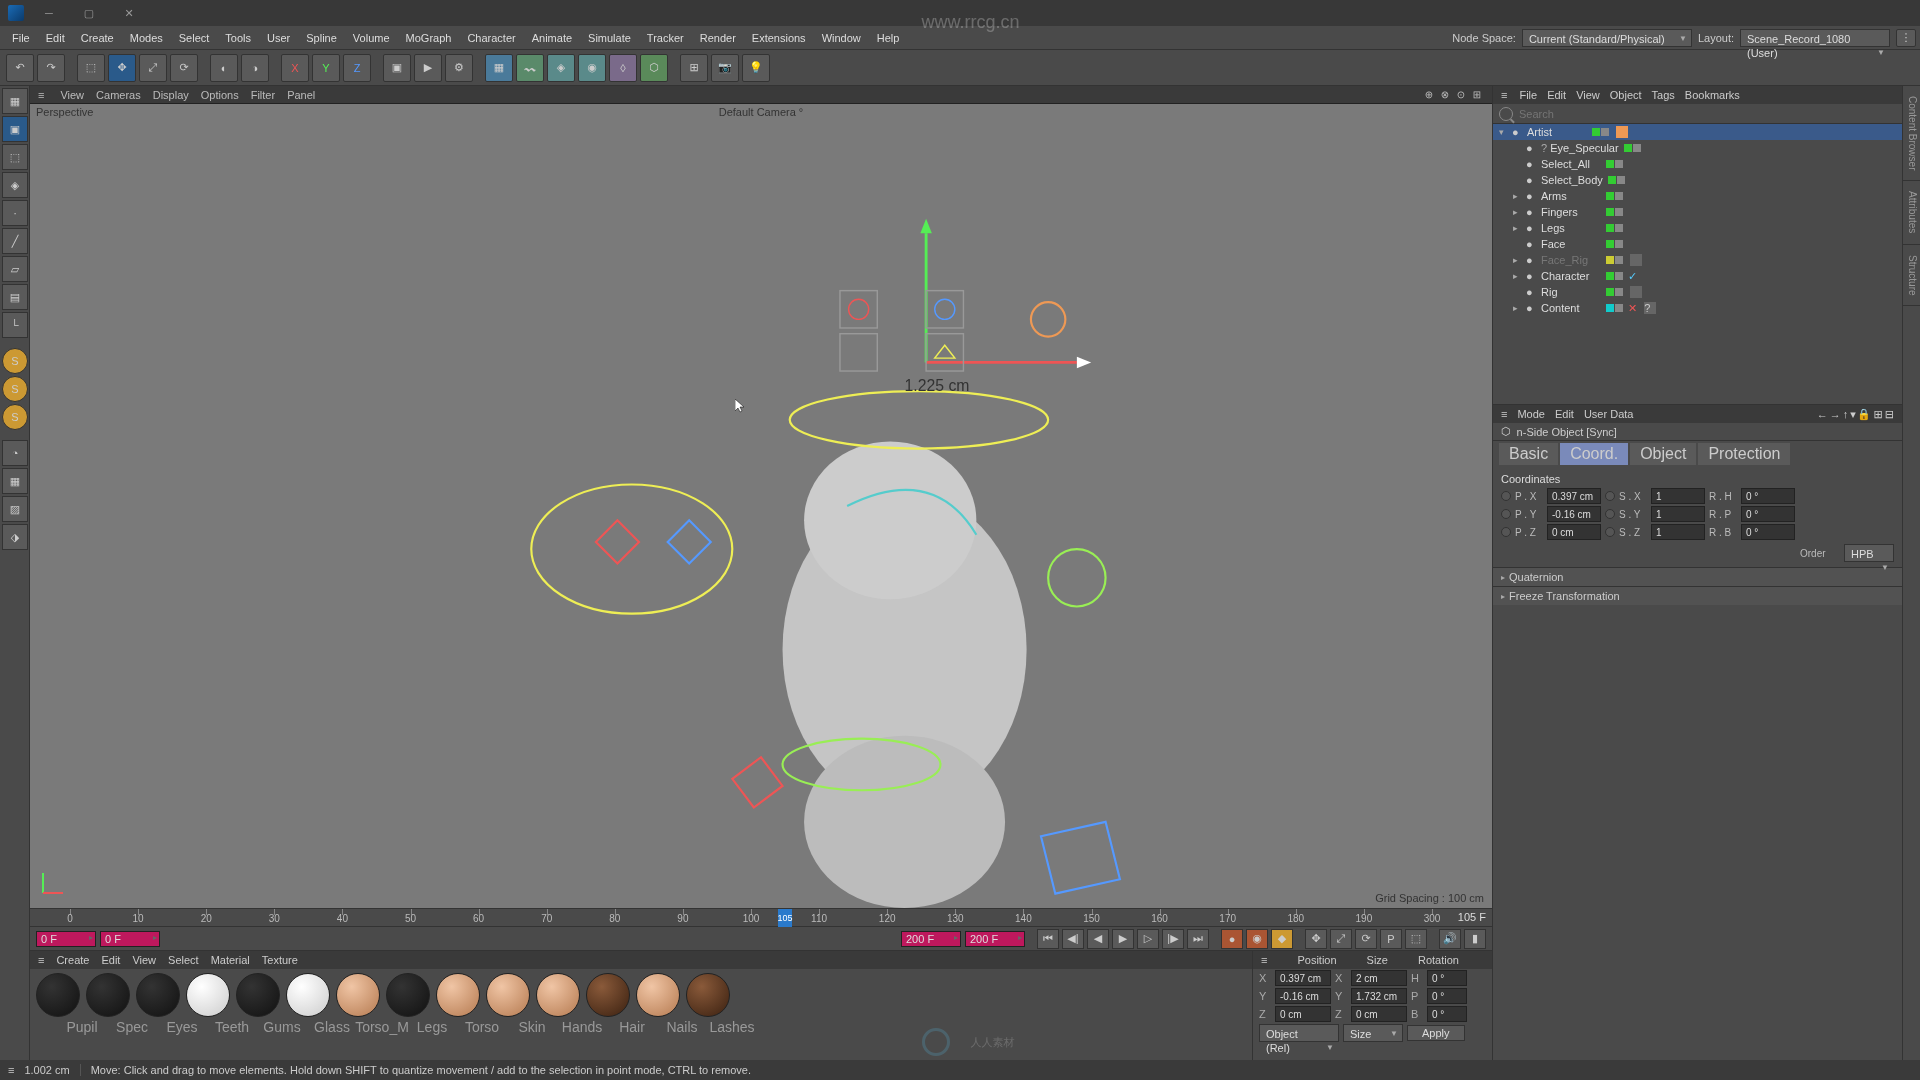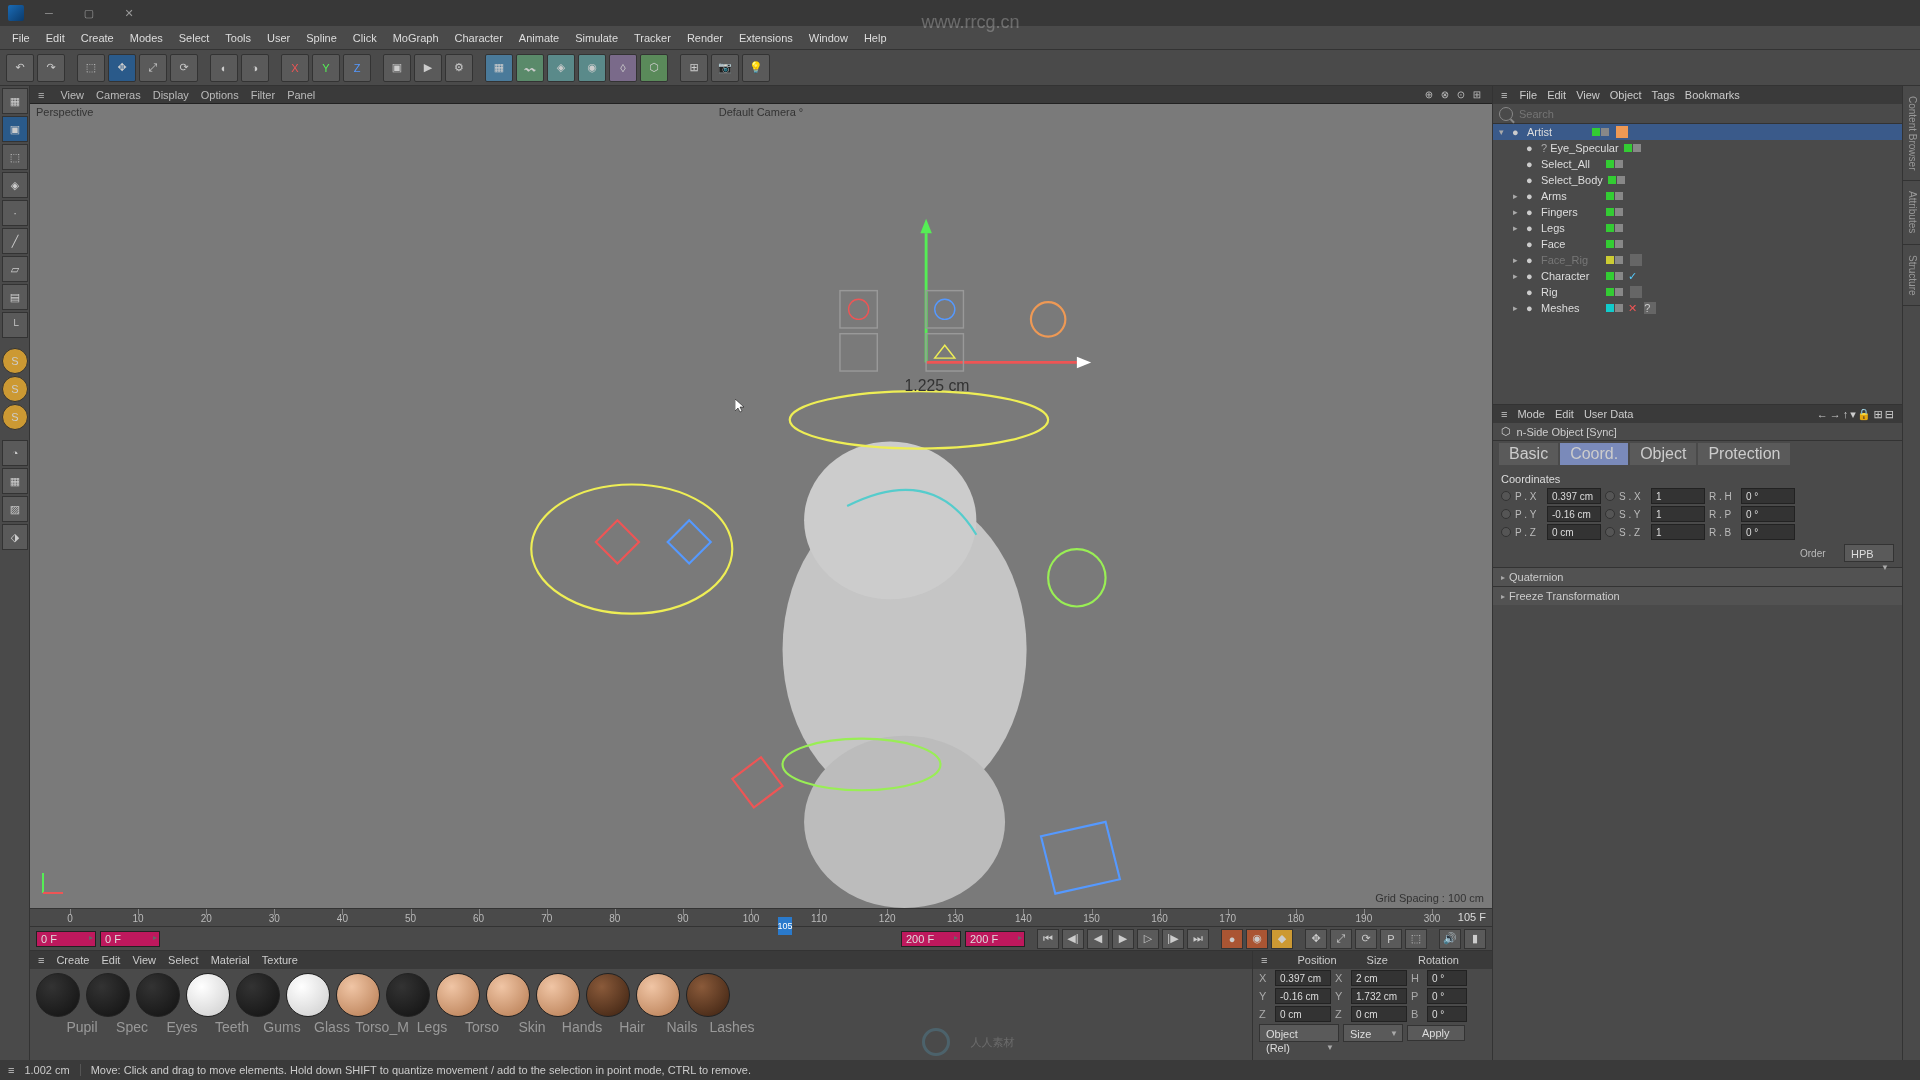--- a/index.html
+++ b/index.html
@@ -30,21 +30,21 @@
 .vptabs .ricons span { width:14px; height:14px; display:flex; align-items:center; justify-content:center; font-size:10px; }
 .viewport { flex:1; background:#7a7a7a; position:relative; overflow:hidden; }
 .vplabel { position:absolute; top:2px; left:6px; color:#333; font-weight:500; }
 .vpcamera { position:absolute; top:2px; left:50%; transform:translateX(-50%); color:#333; }
 .vpgrid { position:absolute; bottom:4px; right:8px; color:#333; }
 .vpaxis { position:absolute; bottom:8px; left:8px; }
 .timeline { height:18px; background:#4a4a4a; position:relative; border-top:1px solid #333; }
 .tlruler { position:absolute; left:40px; right:60px; top:0; height:18px; }
 .tltick { position:absolute; top:0; width:1px; height:6px; background:#888; }
 .tlnum { position:absolute; top:4px; color:#bbb; font-size:10px; transform:translateX(-50%); }
-.tlcur { position:absolute; top:8px; width:14px; height:18px; background:#2a7acc; color:#fff; font-size:9px; display:flex; align-items:center; justify-content:center; }
+.tlcur { position:absolute; top:0; width:14px; height:18px; background:#2a7acc; color:#fff; font-size:9px; display:flex; align-items:center; justify-content:center; }
 .tlend { position:absolute; right:6px; top:2px; color:#ddd; }
 .playbar { height:24px; background:#4a4a4a; display:flex; align-items:center; padding:0 6px; gap:4px; border-top:1px solid #333; }
 .numfield { background:#be185d; border:1px solid #222; padding:1px 4px; color:#ddd; width:60px; height:16px; position:relative; }
 .numfield::after { content:'▸'; position:absolute; right:2px; color:#666; font-size:8px; }
 .playbtns { display:flex; gap:3px; margin-left:8px; }
 .pbtn { width:22px; height:20px; background:#5a5a5a; border:1px solid #333; display:flex; align-items:center; justify-content:center; cursor:pointer; }
 .bottomrow { display:flex; height:110px; border-top:1px solid #333; }
 .matpanel { flex:1; background:#4a4a4a; display:flex; flex-direction:column; }
 .matmenu { height:18px; background:#3a3a3a; display:flex; align-items:center; gap:12px; padding:0 8px; }
 .mattabs { height:16px; display:flex; gap:2px; padding:0 4px; }
@@ -118,30 +118,37 @@
 
 <div class="menubar">
   <span class="mi">File</span>
   <span class="mi">Edit</span>
   <span class="mi">Create</span>
   <span class="mi">Modes</span>
   <span class="mi">Select</span>
   <span class="mi">Tools</span>
   <span class="mi">User</span>
   <span class="mi">Spline</span>
-  <span class="mi">Click</span>
+  <span class="mi">Volume</span>
   <span class="mi">MoGraph</span>
   <span class="mi">Character</span>
   <span class="mi">Animate</span>
   <span class="mi">Simulate</span>
   <span class="mi">Tracker</span>
   <span class="mi">Render</span>
   <span class="mi">Extensions</span>
   <span class="mi">Window</span>
   <span class="mi">Help</span>
+  <div class="right">
+    <span>Node Space:</span>
+    <div class="dropdown" style="width:170px">Current (Standard/Physical)</div>
+    <span>Layout:</span>
+    <div class="dropdown" style="width:150px">Scene_Record_1080 (User)</div>
+    <div class="tbtn" style="width:20px;height:18px">⋮</div>
+  </div>
 </div>
 
 <div class="toolbar">
   <div class="tbtn">↶</div>
   <div class="tbtn">↷</div>
   <div class="tsep"></div>
   <div class="tbtn">⬚</div>
   <div class="tbtn sel">✥</div>
   <div class="tbtn">⤢</div>
   <div class="tbtn">⟳</div>
@@ -574,21 +581,21 @@
           <span class="objname ">Rig</span>
           <span class="objdots">
             <span class="dot g"></span>
             <span class="dot gr"></span>
           </span>
           <span class="tagico" style="background:#666"></span>
         </div>
         <div class="objrow" style="padding-left: 20px;">
           <span class="expander">▸</span>
           <span class="objico">●</span>
-          <span class="objname ">Meshes</span>
+          <span class="objname ">Content</span>
           <span class="objdots">
             <span class="dot c"></span>
             <span class="dot gr"></span>
           </span>
           <span style="color:#e55;margin-left:2px">✕</span>
           <span class="tagico" style="background:#666">?</span>
         </div>
       </div>
 
     <div class="attrpanel">

